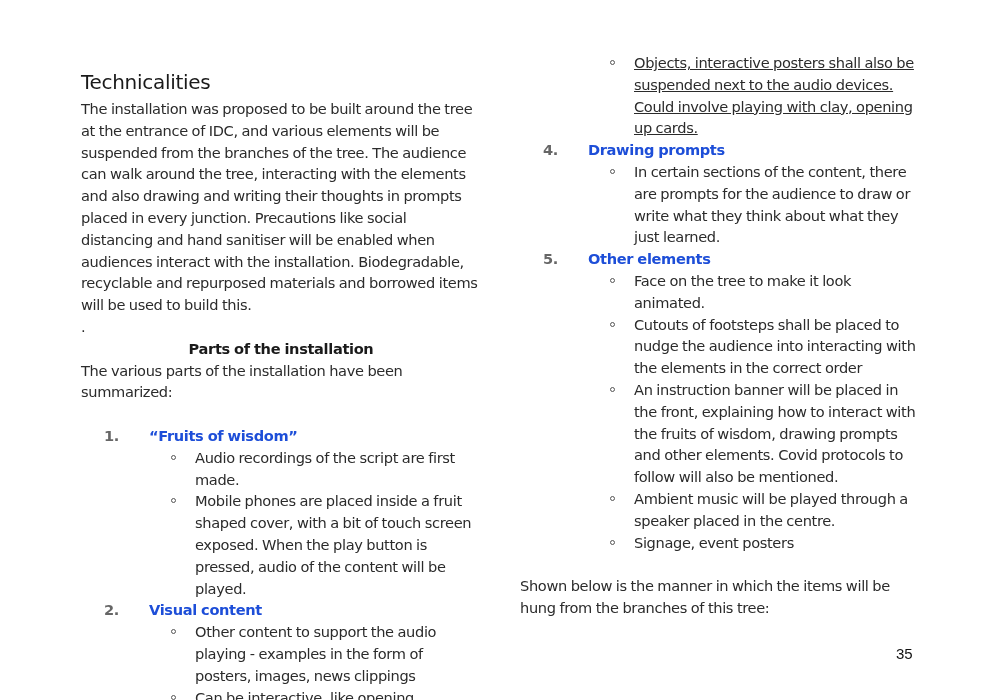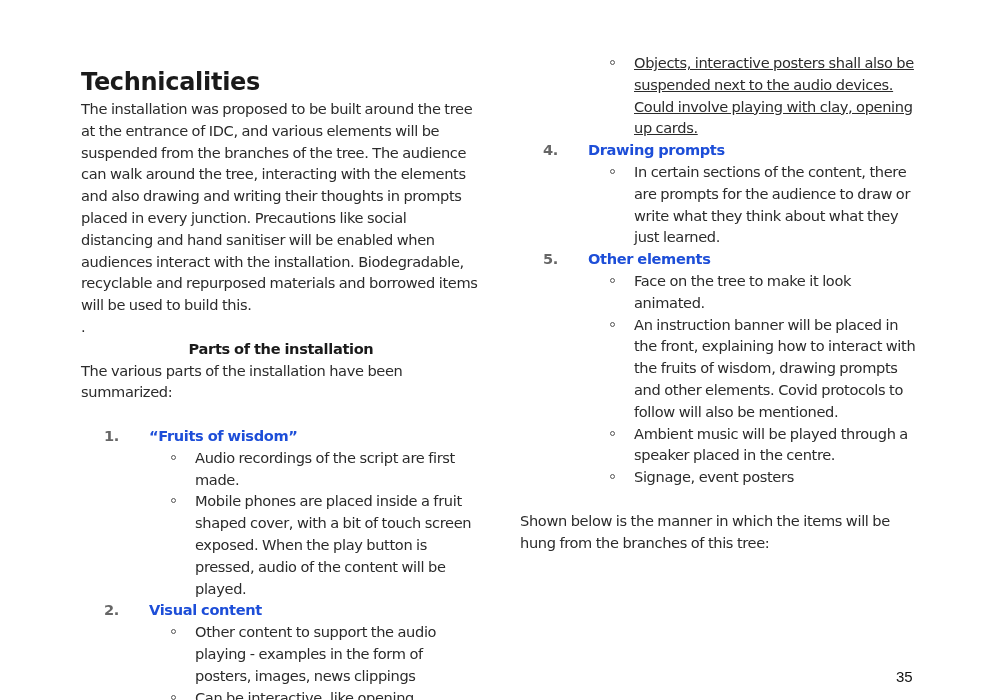--- a/index.html
+++ b/index.html
@@ -24,22 +24,22 @@
       position: absolute;
       font-size: 14.6px;
       line-height: 21.8px;
       letter-spacing: -0.35px;
       word-spacing: -0.5px;
     }
     .col-left { left: 81px; top: 69px; width: 400px; }
     .col-right { left: 520px; top: 52px; width: 400px; }
 
     .heading {
-      font-size: 24px;
-      font-weight: bold;
+      font-size: 20px;
+      font-weight: normal;
       color: #1a1a1a;
       line-height: 26px;
       margin: 0 0 3px 0;
       letter-spacing: -0.3px;
     }
     p { margin: 0; }
     .subheading {
       font-weight: bold;
       color: #1a1a1a;
       text-align: center;
@@ -88,21 +88,21 @@
       box-sizing: border-box;
     }
     .right-list { margin-left: 0; }
     .right-list > li.cont { padding-left: 45px; margin-left: 23px; }
     .right-list > li.cont ul.bullets > li { padding-left: 46px; }
     .closing { margin-top: 21.8px; }
 
     .page-number {
       position: absolute;
       left: 896px;
-      top: 668px;
+      top: 645px;
       font-family: "Liberation Sans", sans-serif;
       font-size: 15px;
       color: #111111;
     }
   </style>
 </head>
 <body>
 
 <div class="page">
 
@@ -170,20 +170,24 @@
       <li>
         <span class="num">5.</span>
         <span class="part-title">Other elements</span>
         <ul class="bullets">
           <li>
             <span class="bullet-mark"></span>
             <span>Face on the tree to make it look animated.</span>
           </li>
           <li>
             <span class="bullet-mark"></span>
+            <span>Cutouts of footsteps shall be placed to nudge the audience into interacting with the elements in the correct order</span>
+          </li>
+          <li>
+            <span class="bullet-mark"></span>
             <span>An instruction banner will be placed in the front, explaining how to interact with the fruits of wisdom, drawing prompts and other elements. Covid protocols to follow will also be mentioned.</span>
           </li>
           <li>
             <span class="bullet-mark"></span>
             <span>Ambient music will be played through a speaker placed in the centre.</span>
           </li>
           <li>
             <span class="bullet-mark"></span>
             <span>Signage, event posters</span>
           </li>

